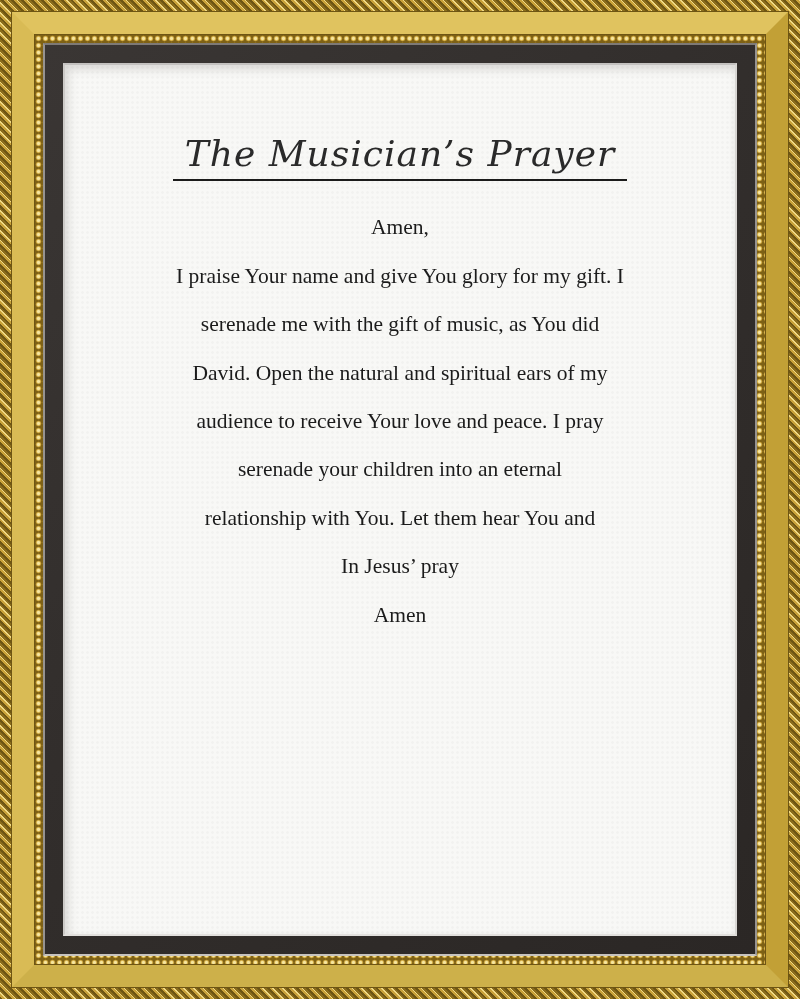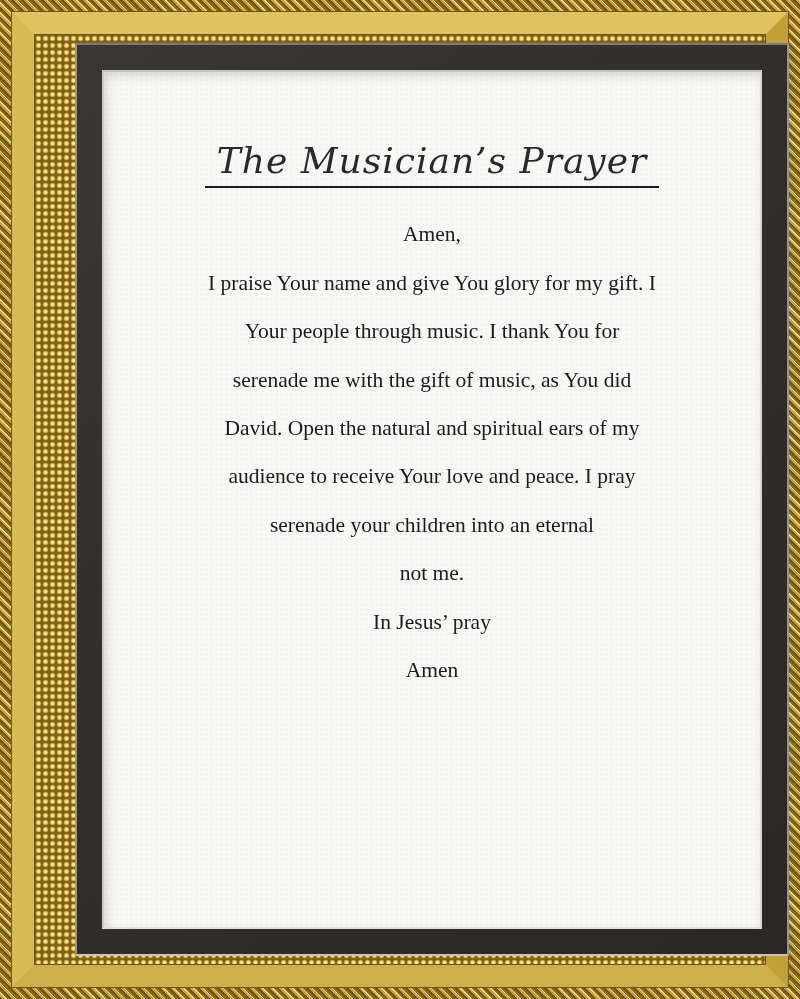--- a/index.html
+++ b/index.html
@@ -35,22 +35,21 @@
         #f6e59e 0, #f6e59e 1.2px, #cda63e 2.2px, #7e6115 3.2px, #7e6115 100%);
     background-size: 7px 7px;
     box-shadow: 0 0 0 1px #6e5514;
   }
   .mat {
     box-sizing: border-box;
     width: 100%; height: 100%;
     border: 2px solid;
     border-color: #7e7a76 #969390 #c6c3bf #969390;
     background: linear-gradient(135deg, #3a3634 0%, #322e2c 45%, #2b2725 100%);
-    padding: 25px;
-    margin-left: 32px;
+    padding: 18px;
   }
   .paper {
     box-sizing: border-box;
     width: 100%; height: 100%;
     background-color: #f8f8f6;
     background-image: radial-gradient(rgba(0,0,0,0.025) 1px, rgba(0,0,0,0) 1.6px);
     background-size: 5px 5px;
     border: 2px solid;
     border-color: #c3c1bf #d9d7d4 #e2e0dd #cccac7;
     box-shadow: inset 3px 4px 10px rgba(50,45,40,0.16);
@@ -91,26 +90,25 @@
     <div class="frame-bead">
       <div class="mat">
         <div class="paper">
           <div class="content">
             <div>
               <span class="title-script">The Musician’s Prayer</span>
             </div>
             <div>
                 <div class="line">Amen,</div>
                 <div class="line">I praise Your name and give You glory for my gift. I</div>
-                <div class="line">Your people through music. I thank You for</div>
                 <div class="line">serenade me with the gift of music, as You did</div>
                 <div class="line">David. Open the natural and spiritual ears of my</div>
                 <div class="line">audience to receive Your love and peace. I pray</div>
                 <div class="line">serenade your children into an eternal</div>
-                <div class="line">not me.</div>
+                <div class="line">relationship with You. Let them hear You and</div>
                 <div class="line">In Jesus’ pray</div>
                 <div class="line">Amen</div>
               </div>
           </div>
         </div>
       </div>
     </div>
   </div>
 </div>
 

